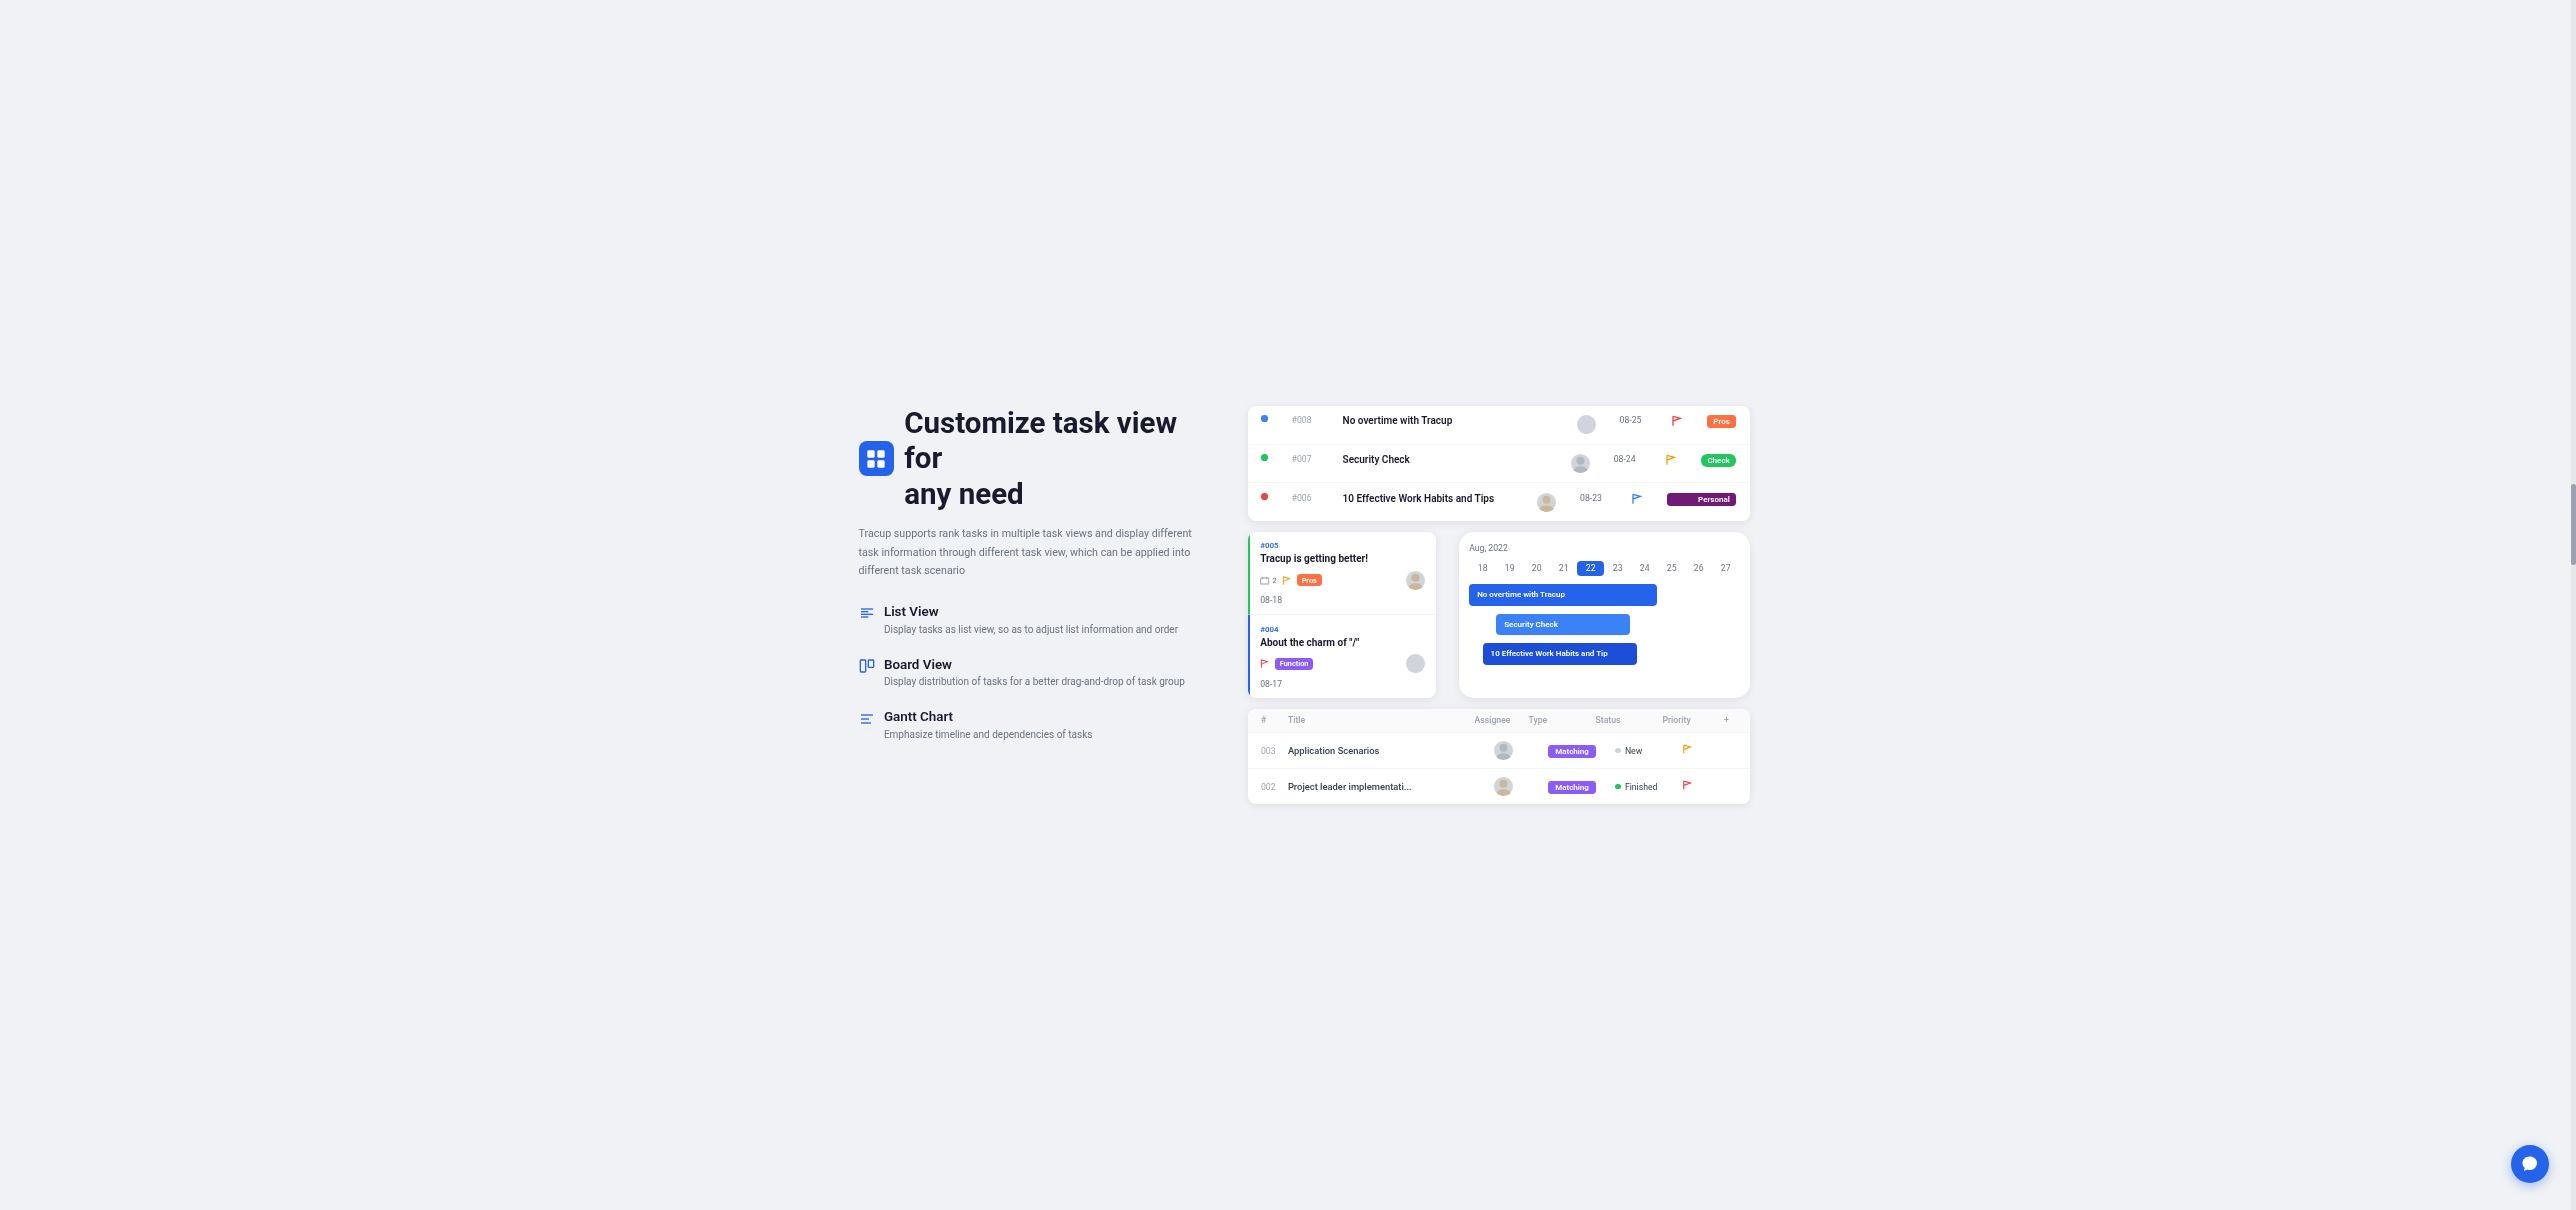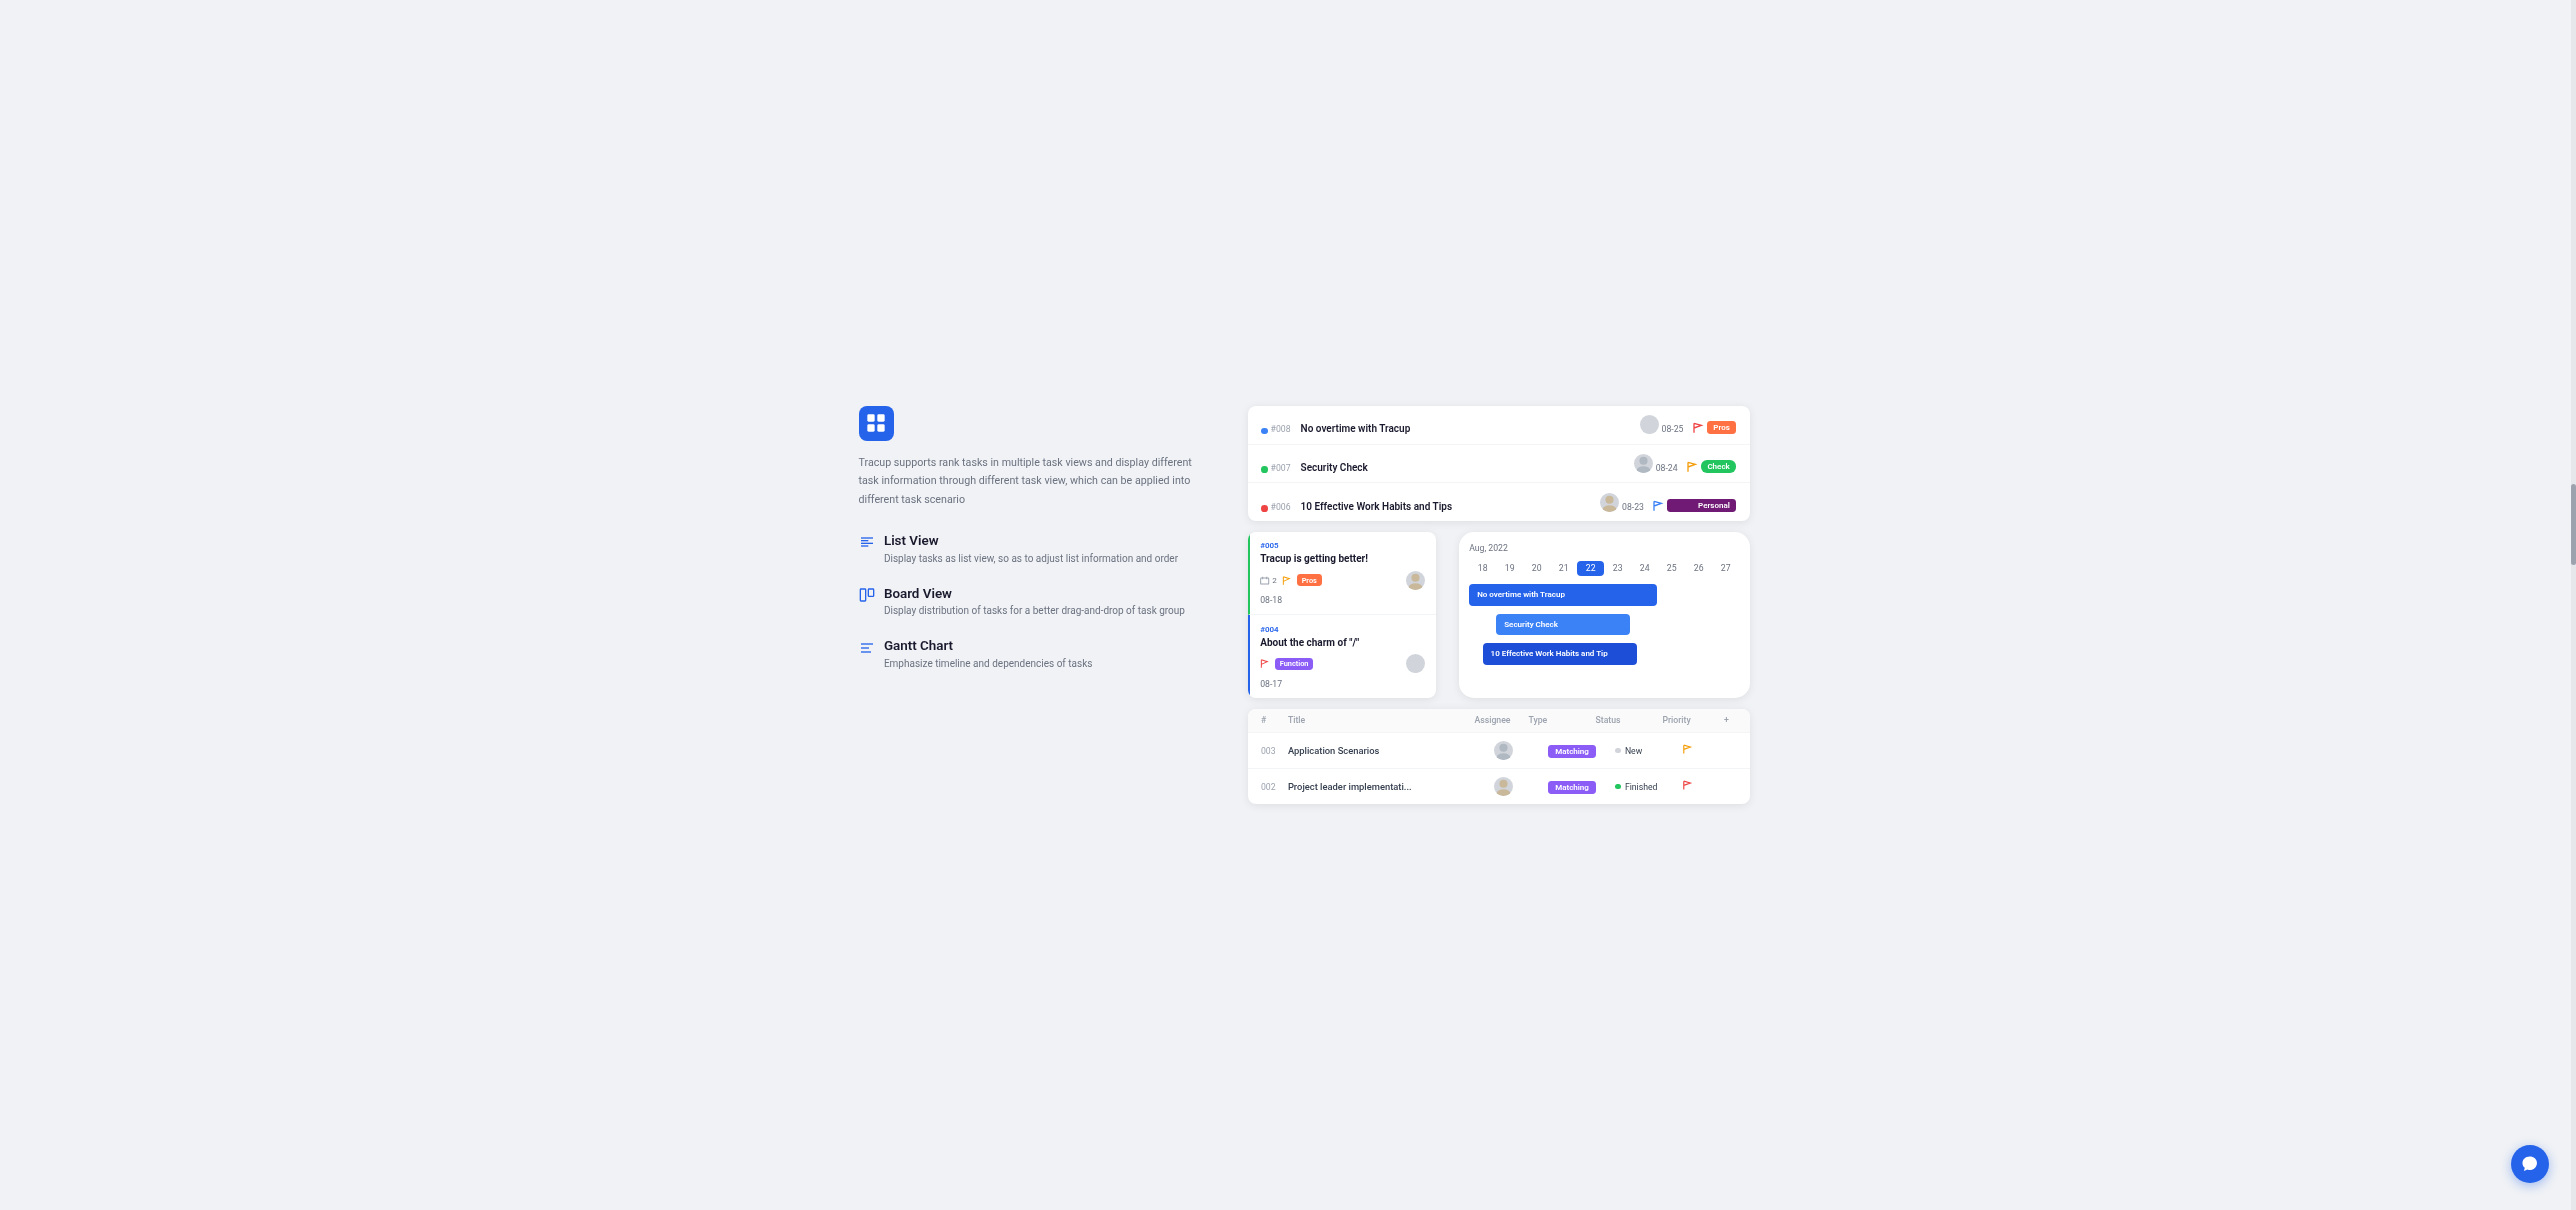--- a/index.html
+++ b/index.html
@@ -108,24 +108,24 @@
     .panel {
       background: white;
       border-radius: 8px;
       box-shadow: 0 1.3px 8px rgba(0,0,0,0.08);
       overflow: hidden;
     }
 
     
     .task-row {
       display: flex;
-      align-items: flex-end;
+      align-items: flex-start;
       padding: 9.4px 13.4px;
       border-bottom: 0.7px solid #f3f4f6;
-      gap: 3px;
+      gap: 24px;
     }
     .task-row:last-child { border-bottom: none; }
     .task-dot {
       width: 6.7px;
       height: 6.7px;
       border-radius: 50%;
       flex-shrink: 0;
     }
     .task-id {
       font-size: 8.7px;
@@ -382,20 +382,24 @@
   <div class="left-col">
 
     <div class="brand-logo">
       <div class="brand-icon">
         <svg viewBox="0 0 30 30" fill="white" xmlns="http://www.w3.org/2000/svg">
           <rect x="2" y="2" width="11" height="11" rx="2"></rect>
           <rect x="17" y="2" width="11" height="11" rx="2"></rect>
           <rect x="2" y="17" width="11" height="11" rx="2"></rect>
           <rect x="17" y="17" width="11" height="11" rx="2"></rect>
         </svg>
+      </div>
+      <div class="main-title">
+        <span>Customize task view for</span><br>
+        <span>any need</span>
       </div>
     </div>
 
     <p class="subtitle">Tracup supports rank tasks in multiple task views and display different task information through different task view, which can be applied into different task scenario</p>
 
     <div class="feature-list">
 
       <div class="feature-item">
         <div class="feature-icon">
           <svg viewBox="0 0 24 24">

